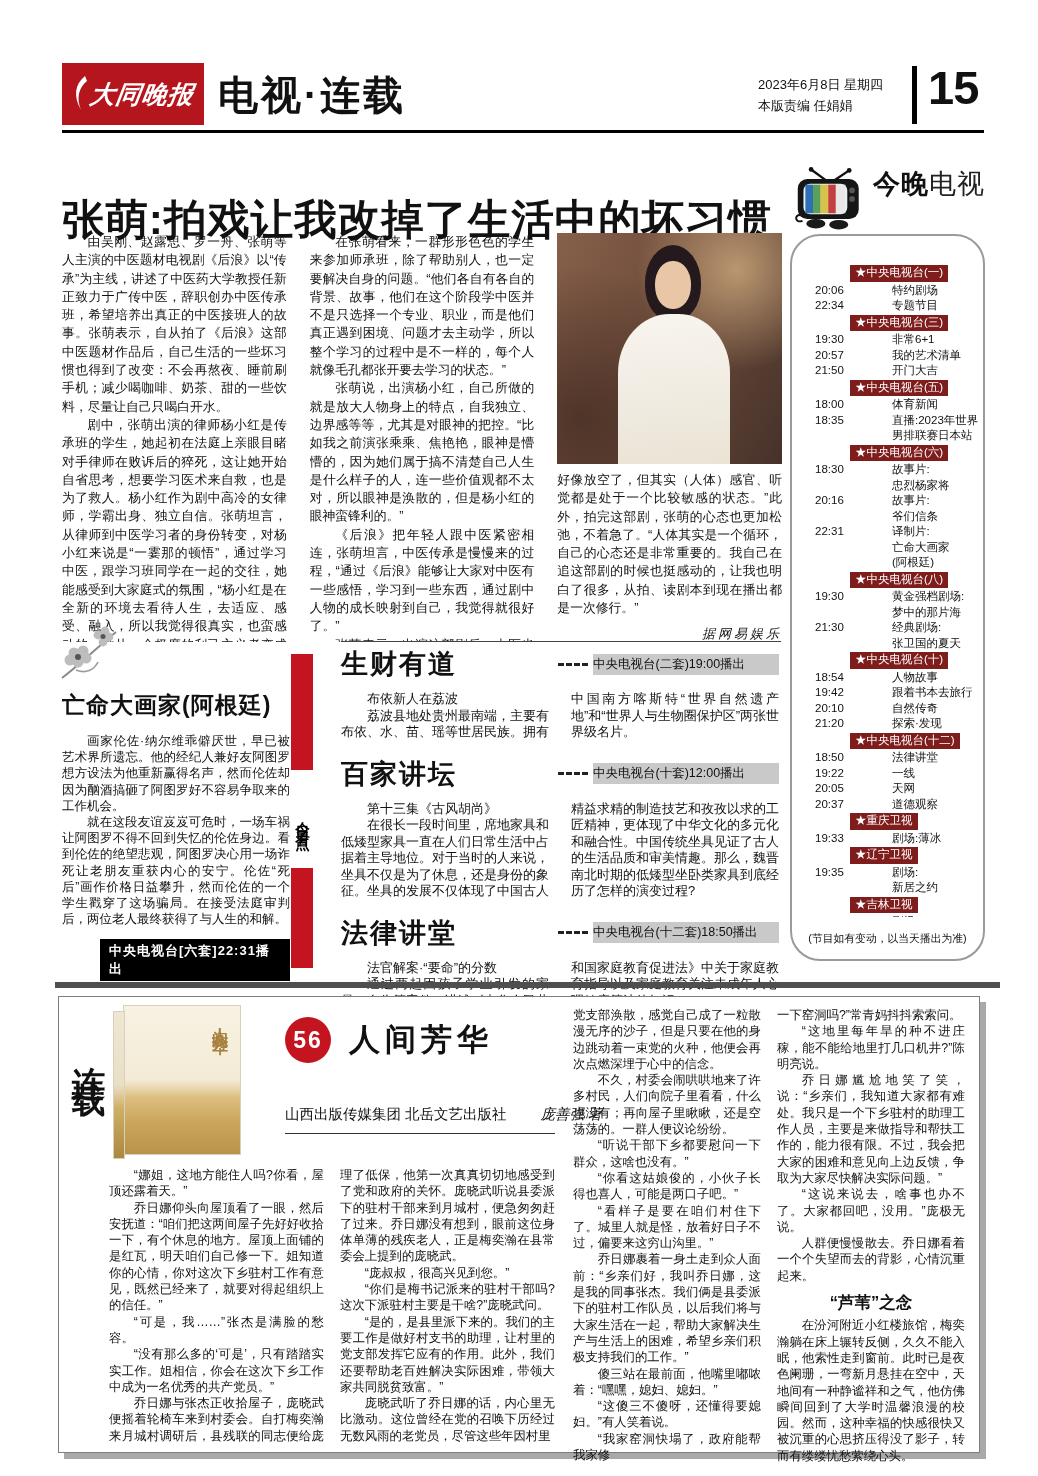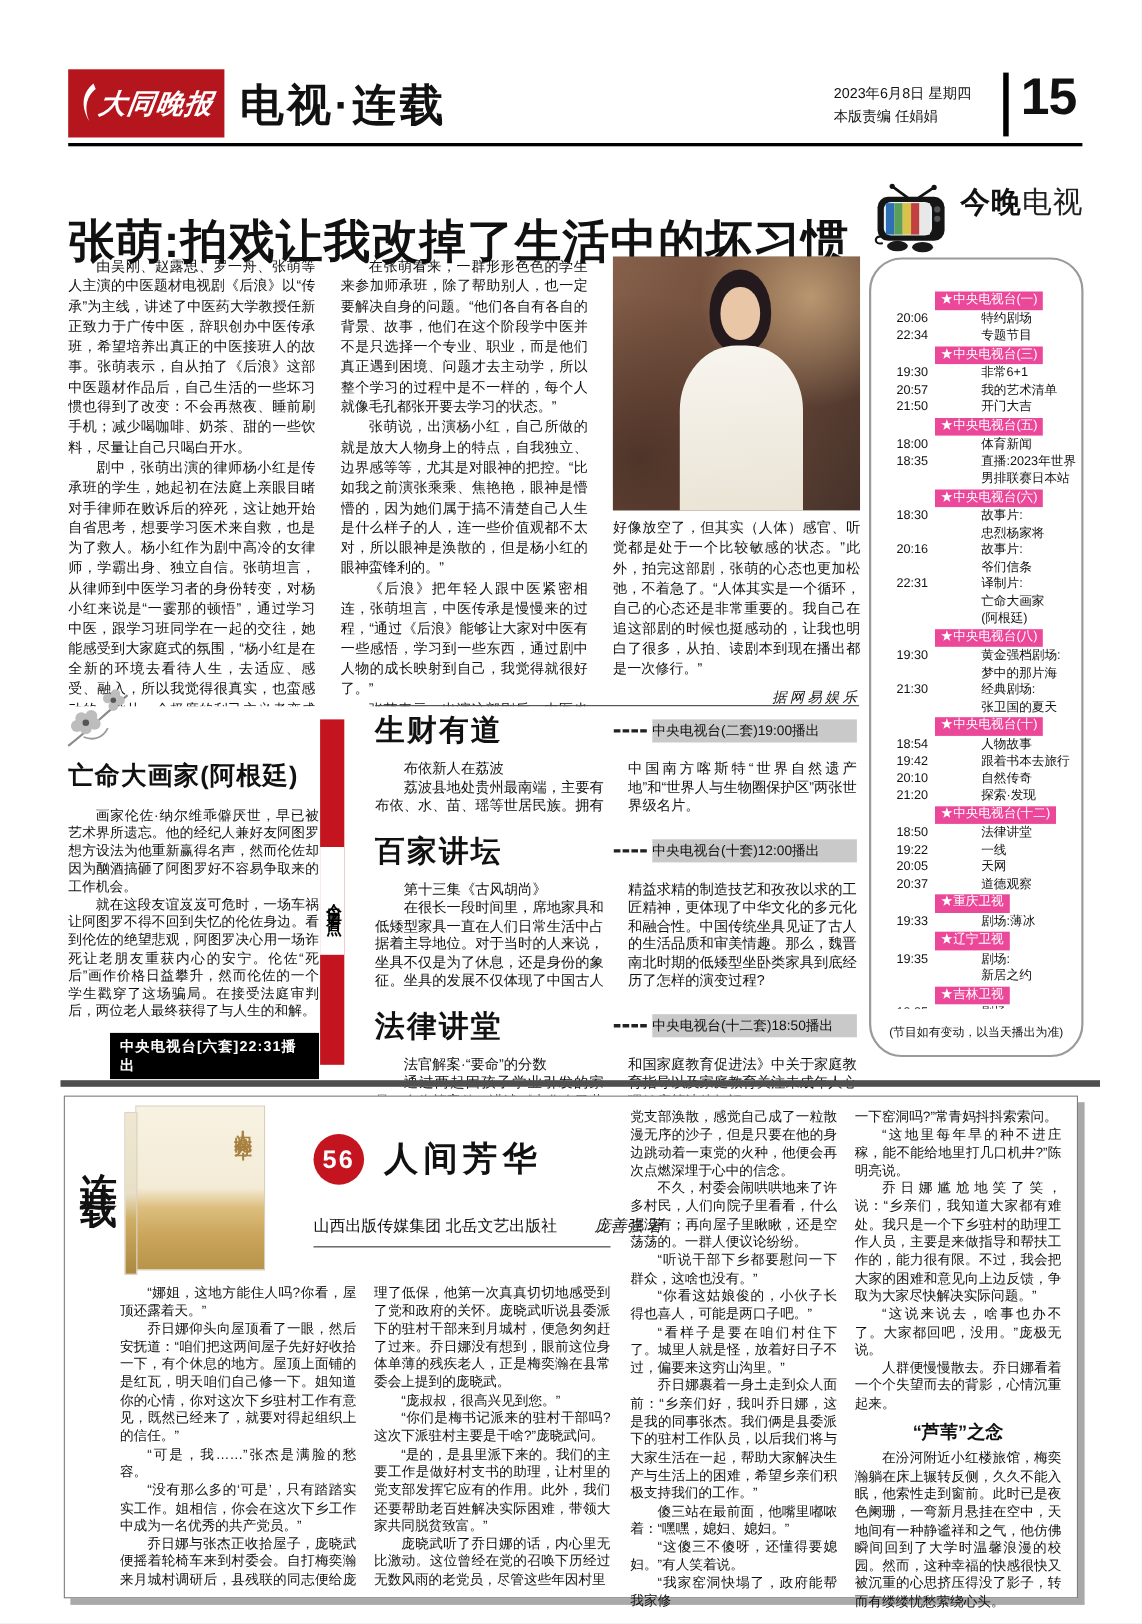--- a/index.html
+++ b/index.html
@@ -38,21 +38,21 @@
 
   
   .tv-header{position:absolute;left:793px;top:166px;width:192px;height:66px;display:flex;align-items:flex-start;}
   .tv-header svg{width:80px;height:64px;flex:none;}
   .tv-title{font-size:27px;letter-spacing:1px;white-space:nowrap;}
   .tv-title .strong{font-weight:900;}
   .tv-title .light{font-weight:400;color:#222;}
   .tv-box{position:absolute;left:790px;top:234px;width:195px;height:727px;border:2px solid #9a9a9a;border-radius:30px;}
   .tv-list{position:absolute;left:13px;top:28px;right:5px;bottom:42px;font-size:11.5px;line-height:15.5px;overflow:hidden;}
   .tvg-channel{margin:1px 0 1px 45px;}
-  .tvg-channel-box{background:#ec4899;color:#fff;padding:0 5px 1px;display:inline-block;white-space:nowrap;}
+  .tvg-channel-box{background:#7f1d1d;color:#fff;padding:0 5px 1px;display:inline-block;white-space:nowrap;}
   .tvg-row{display:flex;padding-left:10px;}
   .tvg-time{width:37px;flex:none;}
   .tvg-title{flex:1;white-space:nowrap;padding-left:40px;}
   .tv-note{position:absolute;left:0;right:0;bottom:13px;text-align:center;font-size:10.8px;}
 
   
   .flower{position:absolute;left:56px;top:624px;width:66px;height:62px;}
   .feature{position:absolute;left:62px;top:690px;width:228px;}
   .feature-title{font-size:23px;font-weight:900;letter-spacing:1px;margin:0 0 12px;}
   .feature-text{font-size:12.5px;line-height:16.2px;text-align:justify;}
@@ -81,21 +81,21 @@
   .serial-inner{position:absolute;left:50px;top:10px;right:14px;bottom:10px;display:flex;gap:18px;}
   .serial-left{width:446px;display:flex;flex-direction:column;}
   .serial-right{flex:1;min-width:0;}
   .serial-header{position:relative;height:152px;margin-bottom:8px;flex:none;}
   .book{position:absolute;left:14px;top:-2px;width:118px;height:150px;border:1px solid #d8d0bd;
         background:linear-gradient(180deg,#f8f2e3 0%,#f3ebd6 50%,#dcbe7e 62%,#c9a45a 80%,#b8934a 100%);}
   .book::before{content:"";position:absolute;left:-11px;top:5px;width:10px;height:146px;
         background:linear-gradient(180deg,#efe7d2 0%,#e9dfc6 50%,#cfae66 66%,#ab8840 100%);border:1px solid #d8d0bd;}
   .book-title{position:absolute;right:10px;top:8px;writing-mode:vertical-rl;color:#a8813f;
               font-size:16px;font-weight:bold;letter-spacing:4px;font-family:"Liberation Serif",serif;}
-  .chapter-row{position:absolute;left:176px;top:24px;display:flex;align-items:center;}
+  .chapter-row{position:absolute;left:176px;top:10px;display:flex;align-items:center;}
   .chapter-num{width:46px;height:46px;border-radius:50%;background:#c41420;color:#fff;font-size:23px;
                font-weight:bold;display:flex;align-items:center;justify-content:center;letter-spacing:2px;}
   .serial-title{font-size:31px;font-weight:900;letter-spacing:5px;margin-left:18px;}
   .publisher-row{position:absolute;left:176px;top:98px;font-size:14.5px;white-space:nowrap;}
   .publisher-row .author{margin-left:30px;font-style:italic;font-family:"Liberation Serif",serif;}
   .header-underline{position:absolute;left:176px;right:0;top:126px;border-bottom:1.5px solid #333;}
   .twocol{display:flex;gap:16px;flex:1;min-height:0;overflow:hidden;}
   .scol{flex:1;font-size:12.4px;line-height:16.3px;text-align:justify;overflow:hidden;min-width:0;}
   .subhead{text-align:center;font-weight:900;font-size:16.5px;margin:10px 0 7px;}
 </style>

